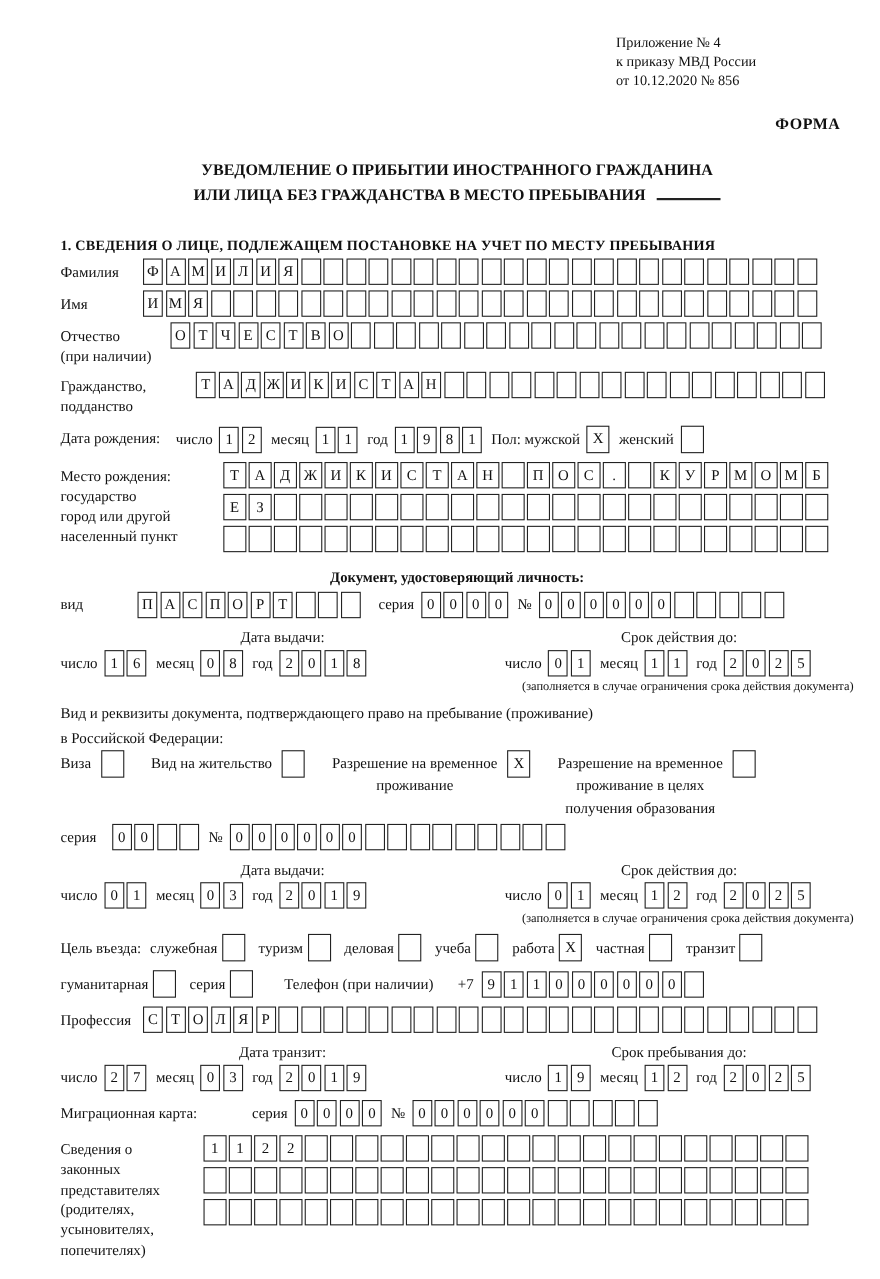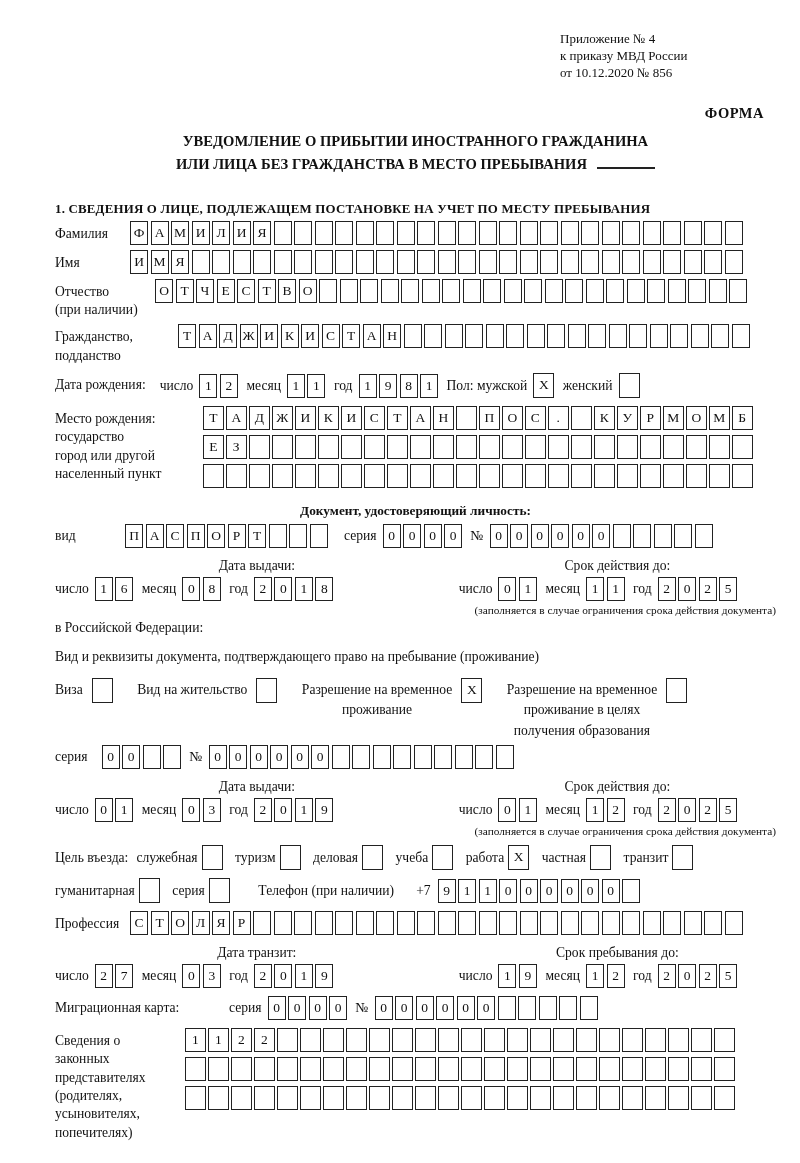--- a/index.html
+++ b/index.html
@@ -4,21 +4,21 @@
 <style>
   html,body{margin:0;padding:0;background:#fff;}
   body{width:800px;height:1163px;overflow:hidden;color:#111;
        font-family:"Liberation Serif","DejaVu Serif",serif;}
   .page{box-sizing:border-box;width:800px;height:1163px;padding:30px 24px 2px 55px;position:relative;}
   .pre{white-space:pre-line;}
   
   .annex-block{margin-left:505px;font-size:13px;line-height:1.32;}
   .annex-ed{font-size:12.3px;margin-top:3px;}
   .form-word{font-weight:bold;font-size:14.5px;text-align:right;margin:24px 12px 0 0;letter-spacing:.5px;}
-  .title{font-weight:bold;font-size:14.6px;text-align:center;margin-top:8px;line-height:1.55;}
+  .title{font-weight:bold;font-size:14.6px;text-align:center;margin-top:22px;line-height:1.55;}
   .title-underline{display:inline-block;width:58px;border-bottom:2px solid #222;height:12px;margin-left:10px;}
   .section-head{font-weight:bold;font-size:12.9px;margin-top:26px;letter-spacing:.2px;}
   
   .frow{display:flex;align-items:flex-start;margin-top:5px;}
   .flabel{font-size:13.6px;padding-top:4px;flex:none;line-height:1.35;}
   .w75{width:75px;} .w100{width:100px;} .w123{width:123px;} .w148{width:148px;} .w130{width:130px;}
   .cells{display:flex;flex:none;}
   .cell{display:inline-block;box-sizing:content-box;width:16px;height:22px;border:1.5px solid #222;
         margin-right:2.5px;text-align:center;font-size:13.5px;line-height:22px;background:#fff;}
   .wide .cell{width:18.5px;}
@@ -31,21 +31,21 @@
   .dates-row{display:flex;margin-top:10px;}
   .datecol{box-sizing:border-box;}
   .datecol.left{width:56%;}
   .datecol.right{width:44%;}
   .datehead{font-size:13.6px;text-align:center;margin-bottom:3px;}
   .dateline{display:flex;align-items:center;}
   .dateline .dlabel:first-child{margin-left:0;}
   .datenote{font-size:11.3px;text-align:right;margin-top:3px;}
   .plain-line{font-size:13.6px;margin-top:9px;line-height:1.5;}
   
-  .optrow{display:flex;margin-top:10px;align-items:flex-start;}
+  .optrow{display:flex;align-items:flex-start;}
   .opt{display:flex;align-items:flex-start;margin-right:22px;}
   .opt:last-child{margin-right:0;}
   .optlabel{font-size:13.6px;line-height:1.5;padding-top:2px;margin-right:9px;text-align:center;}
   .purpose-row .dlabel{margin:0 4px 0 10px;}
   .purpose-row .dlabel:first-child{margin-left:0;}
   .purpose2-indent{margin-left:92px;}
   .phone-label{font-size:13.6px;margin-left:26px;}
   .phone-prefix{font-size:13.6px;margin:0 7px 0 22px;}
   .center-bold{font-weight:bold;font-size:13.3px;text-align:center;margin-top:10px;}
   .mt8{margin-top:8px;} .mt12{margin-top:4px;}
@@ -407,22 +407,22 @@
             <span class="cell">2</span>
             <span class="cell">0</span>
             <span class="cell">2</span>
             <span class="cell">5</span>
           </span>
       </div>
       <div class="datenote">(заполняется в случае ограничения срока действия документа)</div>
     </div>
   </div>
 
+  <div class="plain-line">Вид и реквизиты документа, подтверждающего право на пребывание (проживание)</div>
   <div class="plain-line" style="margin-top:2px;">в Российской Федерации:</div>
-  <div class="plain-line">Вид и реквизиты документа, подтверждающего право на пребывание (проживание)</div>
 
   <div class="optrow">
     <div class="opt">
       <span class="optlabel pre">Виза</span>
       <span class="cells chk">
           <span class="cell"></span>
         </span>
     </div>
     <div class="opt">
       <span class="optlabel pre">Вид на жительство</span>

